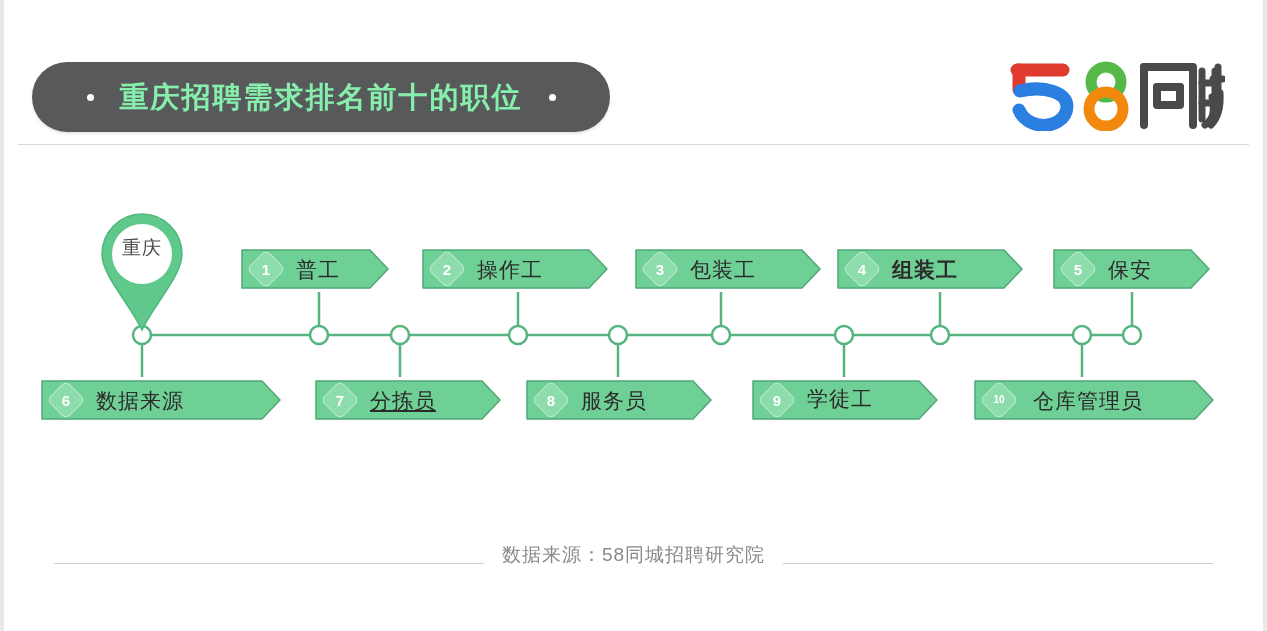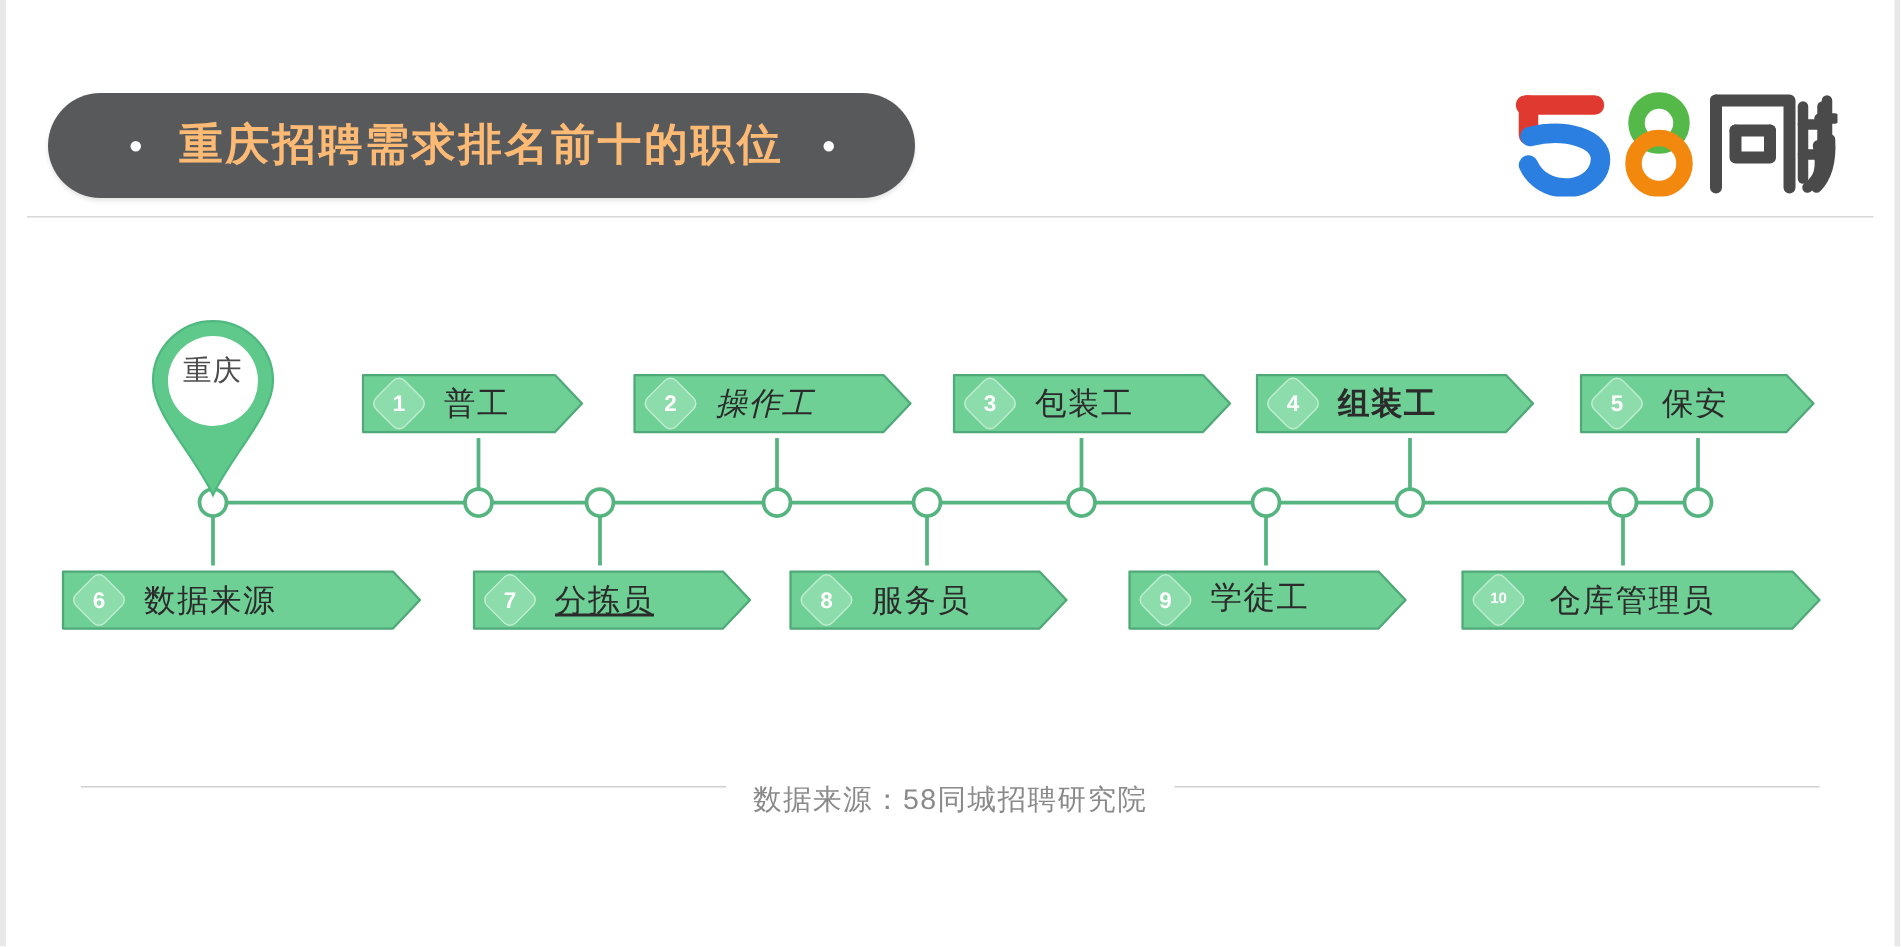--- a/index.html
+++ b/index.html
@@ -38,21 +38,21 @@
     box-shadow: 0 2px 3px rgba(0,0,0,0.10);
   }
   .pill-dot {
     width: 7px;
     height: 7px;
     border-radius: 50%;
     background: #ffffff;
     flex: 0 0 auto;
   }
   #title-text {
-    color: #fdba74;
+    color: #86efac;
     font-size: 29px;
     font-weight: bold;
     letter-spacing: 2px;
     white-space: nowrap;
     line-height: 1;
   }
 
   
   #logo {
     position: absolute;
@@ -156,21 +156,21 @@
   }
 
   
   #footer {
     position: absolute;
     left: 0;
     top: 524px;
     width: 1267px;
     height: 40px;
     display: flex;
-    align-items: flex-start;
+    align-items: flex-end;
     justify-content: center;
   }
   .foot-rule {
     width: 430px;
     height: 1px;
     background: #cfcfcf;
   }
   #footer-text {
     color: #8a8a8a;
     font-size: 19px;
@@ -289,21 +289,21 @@
   </div>
 
   <div class="chev" style="left:415px; top:246px; width:192px;">
     <span class="shape">
       <svg width="192" height="46" viewBox="0 0 192 46" preserveAspectRatio="none" aria-hidden="true">
         <path d="M4 4 H170 L188 23 L170 42 H4 Z" fill="#6FD096" stroke="#4FA877" stroke-width="1.5" stroke-linejoin="round"></path>
       </svg>
     </span>
     <span class="badge" style="left:14px;"></span>
     <span class="badge-num" style="left:14px;">2</span>
-    <span class="clabel" style="left:58px;font-style:italic;">操作工</span>
+    <span class="clabel" style="left:58px;">操作工</span>
   </div>
 
   <div class="chev" style="left:628px; top:246px; width:192px;">
     <span class="shape">
       <svg width="192" height="46" viewBox="0 0 192 46" preserveAspectRatio="none" aria-hidden="true">
         <path d="M4 4 H170 L188 23 L170 42 H4 Z" fill="#6FD096" stroke="#4FA877" stroke-width="1.5" stroke-linejoin="round"></path>
       </svg>
     </span>
     <span class="badge" style="left:14px;"></span>
     <span class="badge-num" style="left:14px;">3</span>

